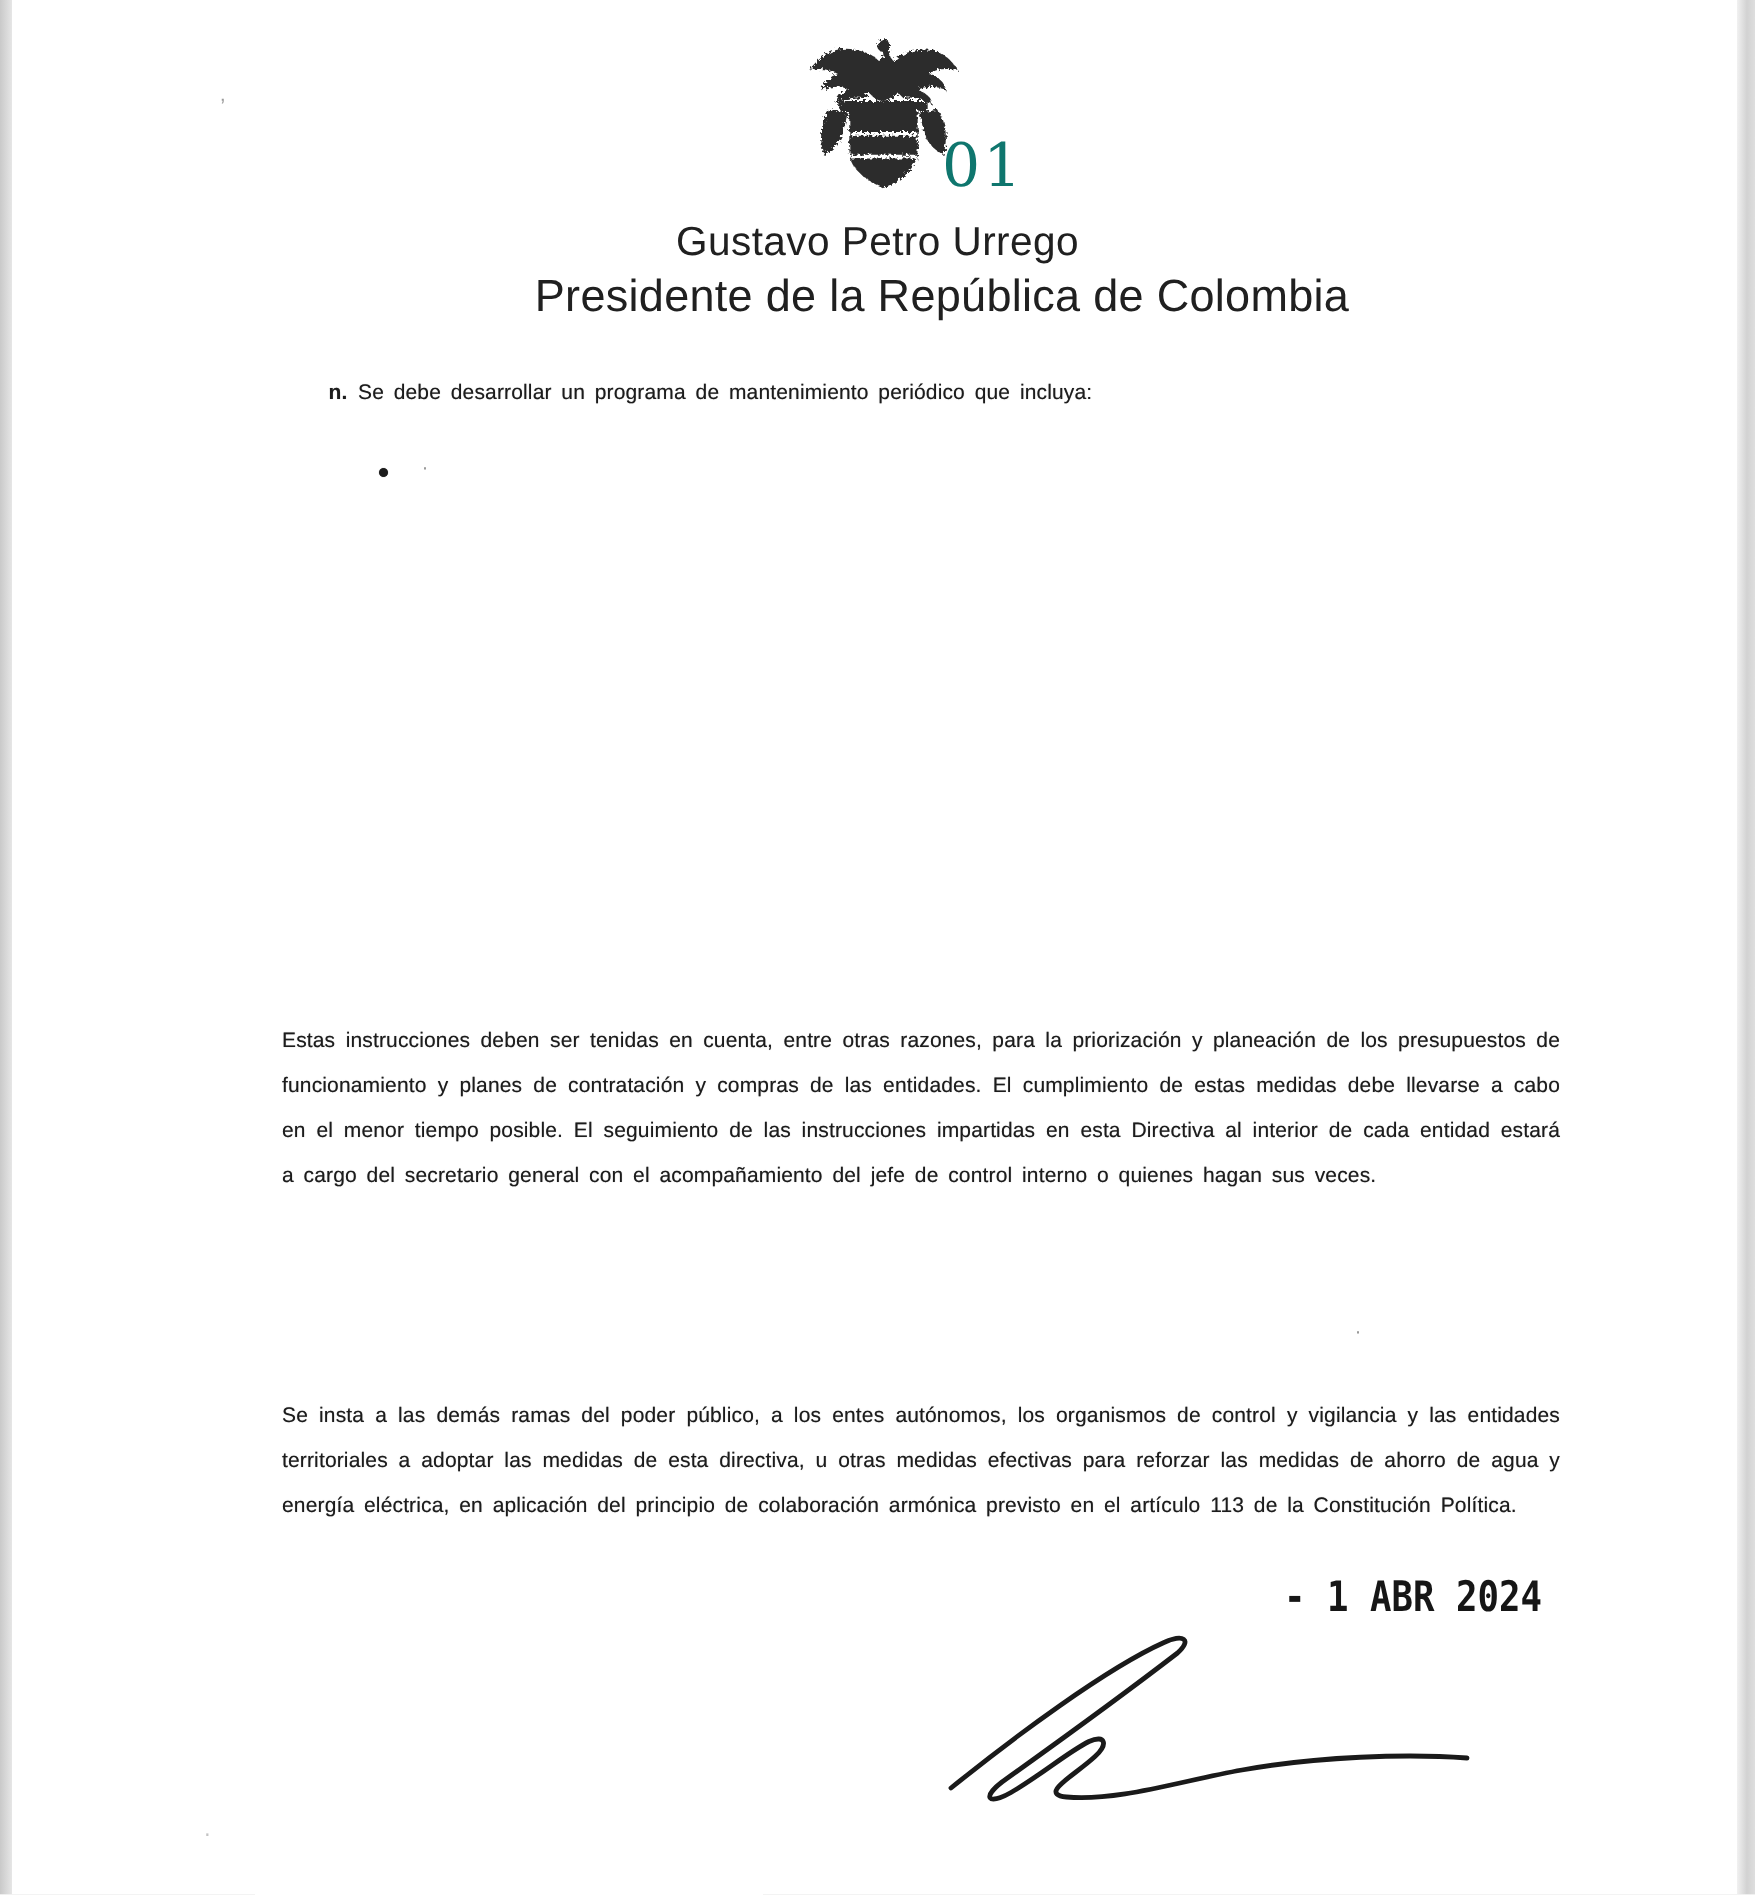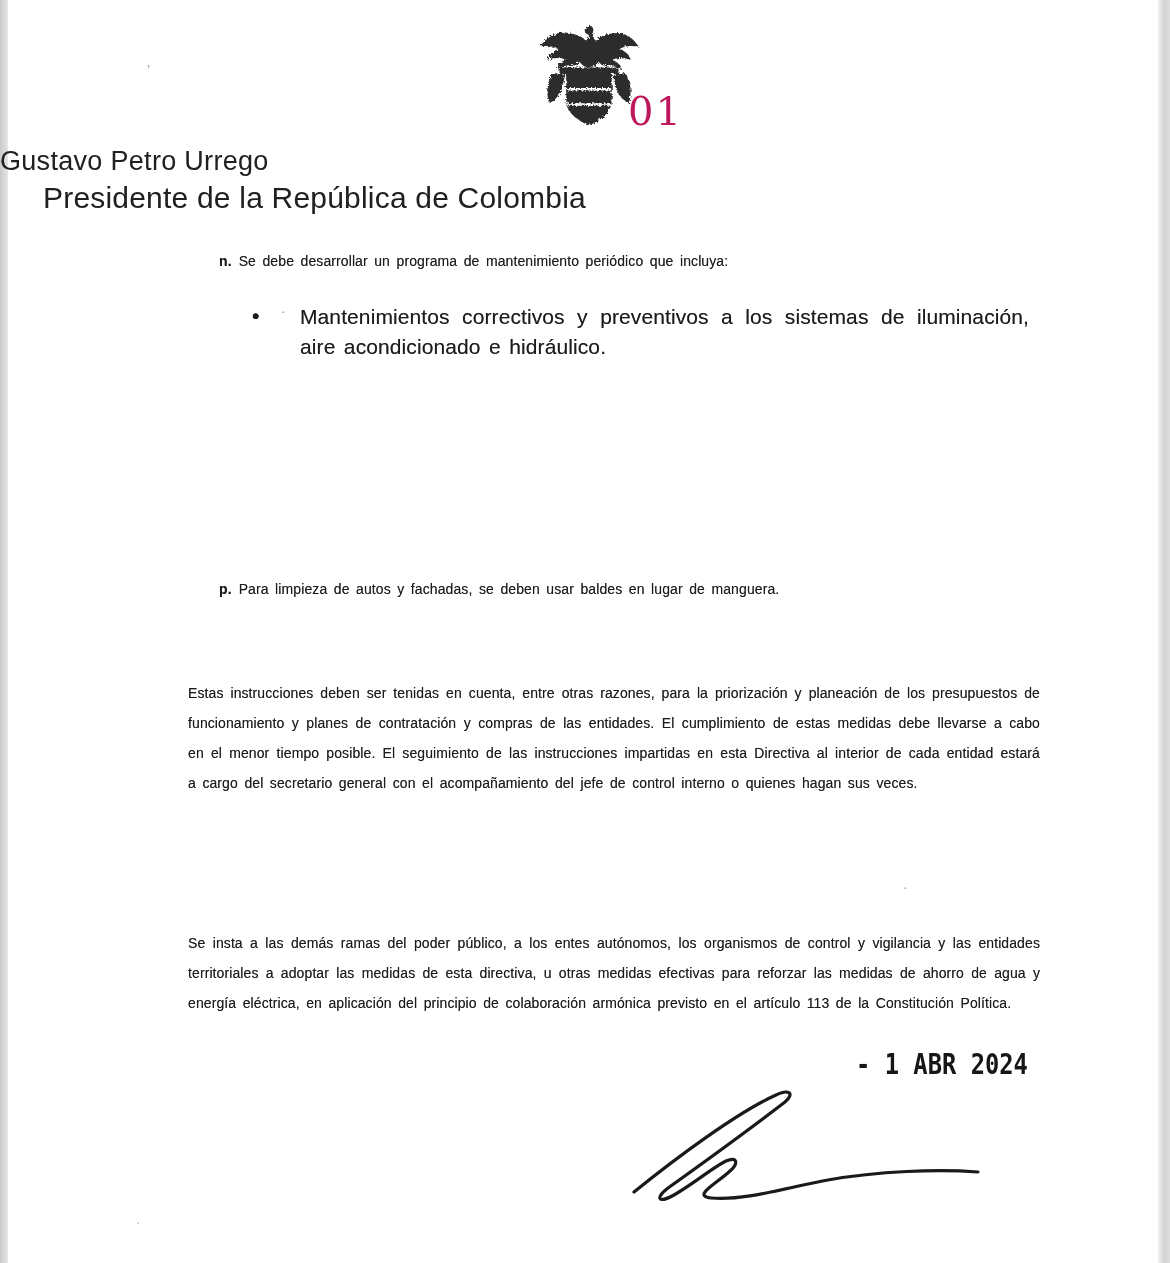--- a/index.html
+++ b/index.html
@@ -5,25 +5,25 @@
   html,body{margin:0;padding:0;background:#e9e9e9;}
   #page{
     position:relative;width:1170px;height:1263px;background:#ffffff;overflow:hidden;
     font-family:"Liberation Sans",sans-serif;color:#1c1c1c;
   }
   .edge-left{position:absolute;left:0;top:0;width:8px;height:100%;
     background:linear-gradient(90deg,#c9c9c9,#e6e6e6);}
   .edge-right{position:absolute;right:0;top:0;width:12px;height:100%;
     background:linear-gradient(90deg,#f1f1f1 0%,#d2d2d2 55%,#dedede 100%);}
 
-  .center-line{position:absolute;left:0;width:1170px;text-align:left;color:#202020;}
+  .center-line{position:absolute;left:0;width:1170px;text-align:center;color:#202020;}
   #author-name{top:146px;font-size:27px;letter-spacing:0.3px;}
   #author-title{top:181px;font-size:30px;letter-spacing:0.2px;padding-left:43px;}
   #page-number{position:absolute;left:628px;top:88px;font-family:"DejaVu Serif",serif;
-    font-size:40px;color:#be185d;letter-spacing:2px;}
+    font-size:40px;color:#0f766e;letter-spacing:2px;}
 
   .txt{position:absolute;font-size:14px;line-height:30px;text-align:justify;
     letter-spacing:0.1px;word-spacing:2.5px;color:#1c1c1c;
     text-shadow:0 0 0.5px rgba(25,25,25,0.55);}
   .hang{left:219px;width:811px;padding-left:32px;text-indent:-32px;box-sizing:border-box;}
   .lbl{font-weight:bold;margin-right:7px;}
 
   ul.blts{list-style:none;margin:0;padding:0;position:absolute;left:250px;top:302px;width:779px;}
   ul.blts li{position:relative;padding-left:50px;box-sizing:border-box;text-align:justify;
     font-size:21px;line-height:30px;letter-spacing:0.1px;word-spacing:2.5px;
@@ -85,28 +85,24 @@
   <div class="txt hang" style="top:246px;">
     <span class="lbl">n.</span><span>Se debe desarrollar un programa de mantenimiento periódico que incluya:</span>
   </div>
 
   <ul class="blts">
     <li>
       <span class="dot">•</span>
     </li>
     <li>
       <span class="dot">•</span>
-      <span>Mantenimientos correctivos y preventivos a los sistemas de iluminación, aire acondicionado e hidráulico.</span>
     </li>
   </ul>
 
 
-  <div class="txt hang" style="top:574px;">
-    <span class="lbl">p.</span><span>Para limpieza de autos y fachadas, se deben usar baldes en lugar de manguera.</span>
-  </div>
 
   <div class="txt para" style="top:678px;">Estas instrucciones deben ser tenidas en cuenta, entre otras razones, para la priorización y planeación de los presupuestos de funcionamiento y planes de contratación y compras de las entidades. El cumplimiento de estas medidas debe llevarse a cabo en el menor tiempo posible. El seguimiento de las instrucciones impartidas en esta Directiva al interior de cada entidad estará a cargo del secretario general con el acompañamiento del jefe de control interno o quienes hagan sus veces.</div>
 
   <div class="txt para" style="top:928px;">Se insta a las demás ramas del poder público, a los entes autónomos, los organismos de control y vigilancia y las entidades territoriales a adoptar las medidas de esta directiva, u otras medidas efectivas para reforzar las medidas de ahorro de agua y energía eléctrica, en aplicación del principio de colaboración armónica previsto en el artículo 113 de la Constitución Política.</div>
 
   <div id="date-stamp">- 1 ABR 2024</div>
 
   <svg id="signature" width="380" height="132" viewBox="0 0 380 132">
     <path d="M 18 112
              C 60 78, 122 32, 160 15

